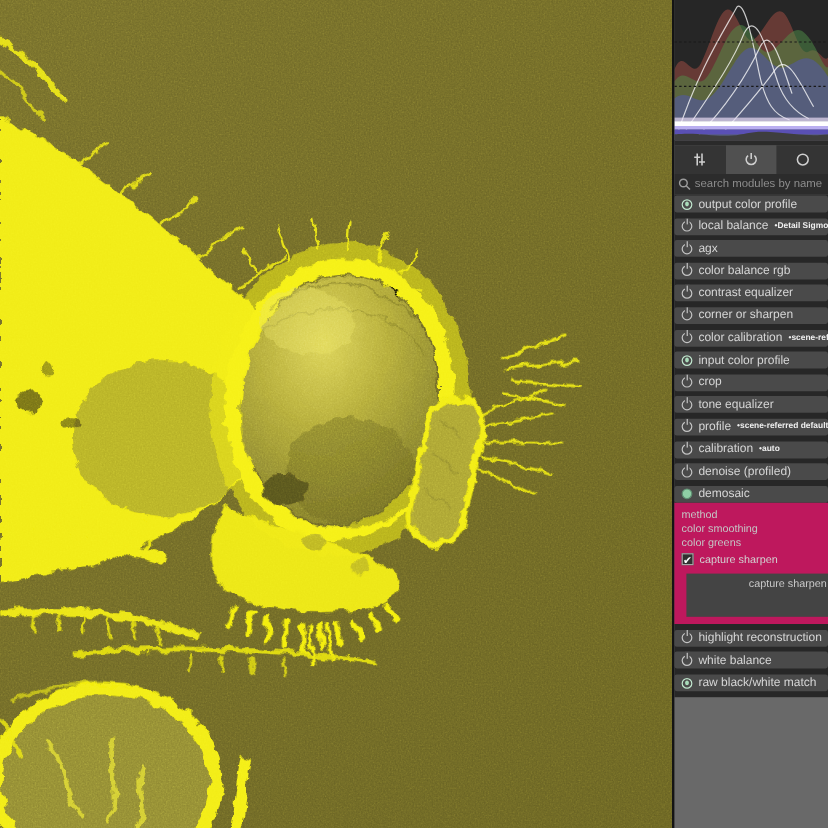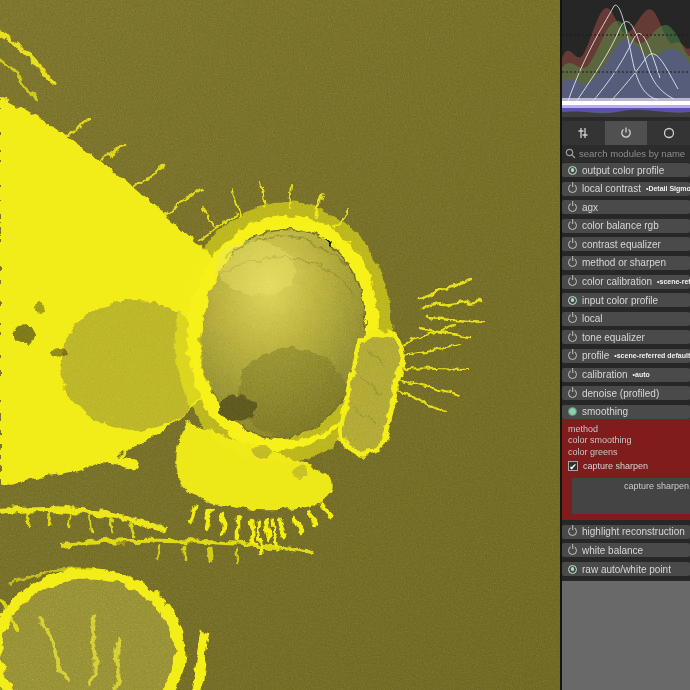--- a/index.html
+++ b/index.html
@@ -30,21 +30,21 @@
   .mod .preset{color:#efefef;font-size:7px;font-weight:bold;}
   .mod .preset::before{content:"\2022 ";color:#efefef;}
   .ic{flex:none;box-sizing:border-box;display:inline-block;}
   .pwr{width:9px;height:9px;border:1.2px solid #c3c3c3;border-radius:50%;position:relative;}
   .pwr::after{content:"";position:absolute;left:50%;top:-3px;transform:translateX(-50%);
     width:1.6px;height:5px;background:#c3c3c3;box-shadow:0 0 0 1.4px #4a4a4a;}
   .cdot{width:9px;height:9px;border:1.4px solid #bfe5cc;border-radius:50%;position:relative;}
   .cdot::after{content:"";position:absolute;inset:1.6px;background:#a9dcba;border-radius:50%;}
   .cfill{width:9px;height:9px;border:1.4px solid #5f8f72;border-radius:50%;background:#8fcfa5;}
   
-  .body{background:#7f1d1d;margin:-4.6px 0 4.6px 0;padding:5px 0 6px 6px;}
+  .body{background:#be185d;margin:-4.6px 0 4.6px 0;padding:5px 0 6px 6px;}
   .brow{color:#c4c4c4;font-size:9px;height:11.5px;line-height:11.5px;}
   .chk{display:flex;align-items:center;gap:5px;height:14px;margin-top:1px;}
   .chk .box{width:10px;height:10px;border:1px solid #a5a5a5;background:#303030;color:#fff;
     font-size:9px;line-height:10px;text-align:center;box-sizing:border-box;}
   .chk .box::before{content:"\2714";}
   .chk .clab{color:#d2d2d2;font-size:9px;}
   .section{background:#444444;margin:5px -1px 0 4px;padding:2px 2px 2px 4px;}
   .sec-title{color:#c9c9c9;font-size:9px;text-align:right;height:12px;line-height:12px;}
   .sld{position:relative;height:20px;overflow:hidden;}
   .sl-label{color:#c6c6c6;font-size:8.5px;height:10px;line-height:10px;margin-top:36px;}
@@ -274,51 +274,51 @@
     </div>
 
     <div class="mods">
 
       <div class="mod">
         <span class="ic cdot"></span>
         <span class="lbl">output color profile</span>
       </div>
       <div class="mod">
         <span class="ic pwr"></span>
-        <span class="lbl">local contrast</span>
+        <span class="lbl">local balance</span>
         <span class="preset">Detail Sigmoid</span>
       </div>
       <div class="mod">
         <span class="ic pwr"></span>
         <span class="lbl">agx</span>
       </div>
       <div class="mod">
         <span class="ic pwr"></span>
         <span class="lbl">color balance rgb</span>
       </div>
       <div class="mod">
         <span class="ic pwr"></span>
         <span class="lbl">contrast equalizer</span>
       </div>
       <div class="mod">
         <span class="ic pwr"></span>
-        <span class="lbl">method or sharpen</span>
+        <span class="lbl">corner or sharpen</span>
       </div>
       <div class="mod">
         <span class="ic pwr"></span>
         <span class="lbl">color calibration</span>
         <span class="preset">scene-referred def</span>
       </div>
       <div class="mod">
         <span class="ic cdot"></span>
         <span class="lbl">input color profile</span>
       </div>
       <div class="mod">
         <span class="ic pwr"></span>
-        <span class="lbl">local</span>
+        <span class="lbl">crop</span>
       </div>
       <div class="mod">
         <span class="ic pwr"></span>
         <span class="lbl">tone equalizer</span>
       </div>
       <div class="mod">
         <span class="ic pwr"></span>
         <span class="lbl">profile</span>
         <span class="preset">scene-referred default</span>
       </div>
@@ -326,21 +326,21 @@
         <span class="ic pwr"></span>
         <span class="lbl">calibration</span>
         <span class="preset">auto</span>
       </div>
       <div class="mod">
         <span class="ic pwr"></span>
         <span class="lbl">denoise (profiled)</span>
       </div>
       <div class="mod">
         <span class="ic cfill"></span>
-        <span class="lbl">smoothing</span>
+        <span class="lbl">demosaic</span>
       </div>
 
       <div class="body">
         <div class="brow">method</div>
         <div class="brow">color smoothing</div>
         <div class="brow">color greens</div>
         <div class="chk">
           <span class="box"></span>
           <span class="clab">capture sharpen</span>
         </div>
@@ -362,18 +362,18 @@
       <div class="mod">
         <span class="ic pwr"></span>
         <span class="lbl">highlight reconstruction</span>
       </div>
       <div class="mod">
         <span class="ic pwr"></span>
         <span class="lbl">white balance</span>
       </div>
       <div class="mod">
         <span class="ic cdot"></span>
-        <span class="lbl">raw auto/white point</span>
+        <span class="lbl">raw black/white match</span>
       </div>
     </div>
 
   </div>
 </div>
 
 </body></html>

